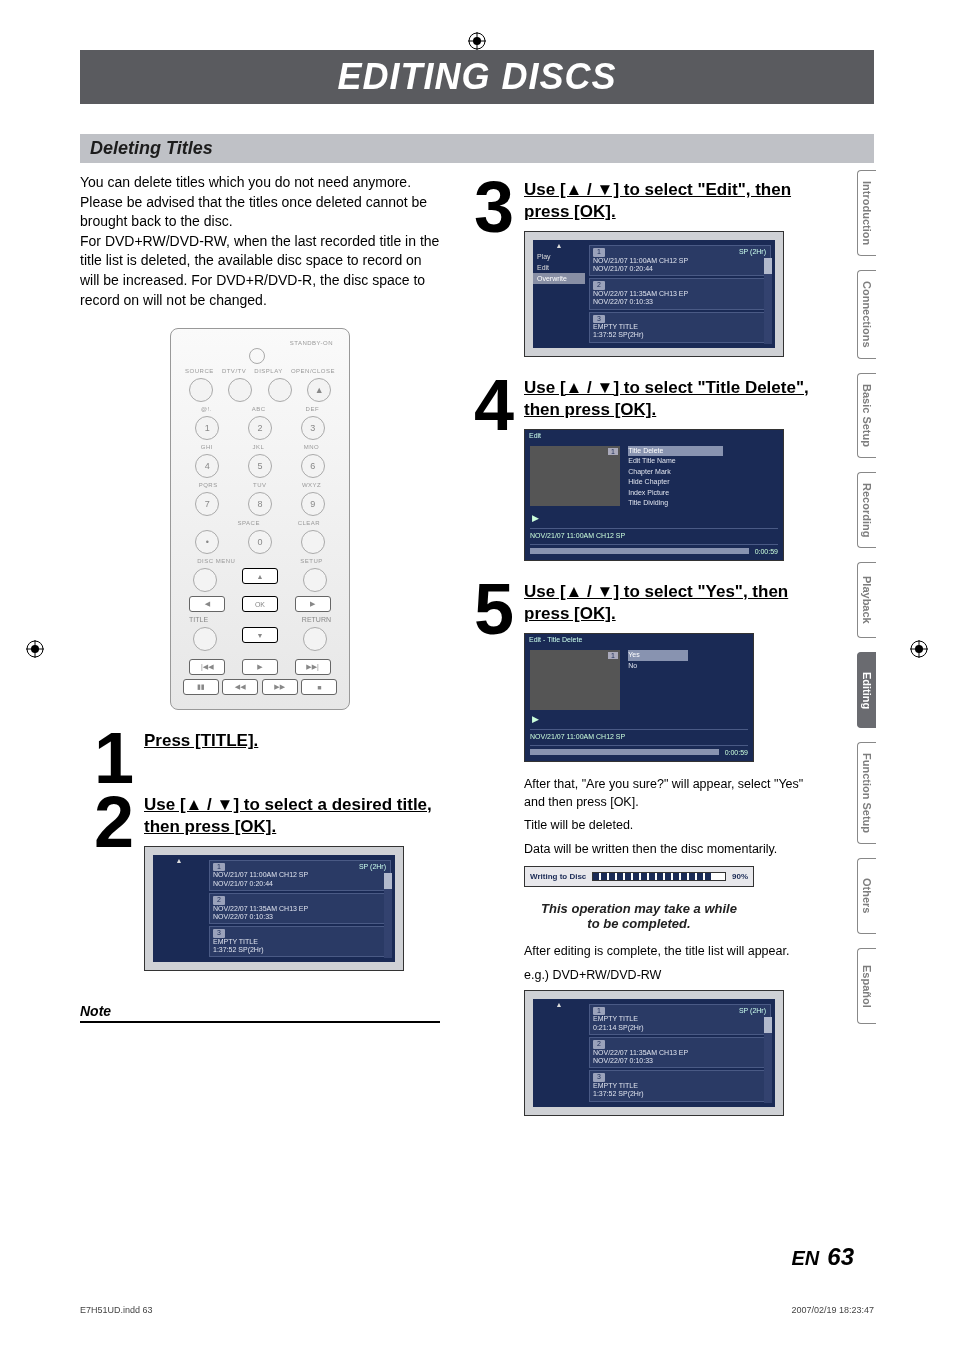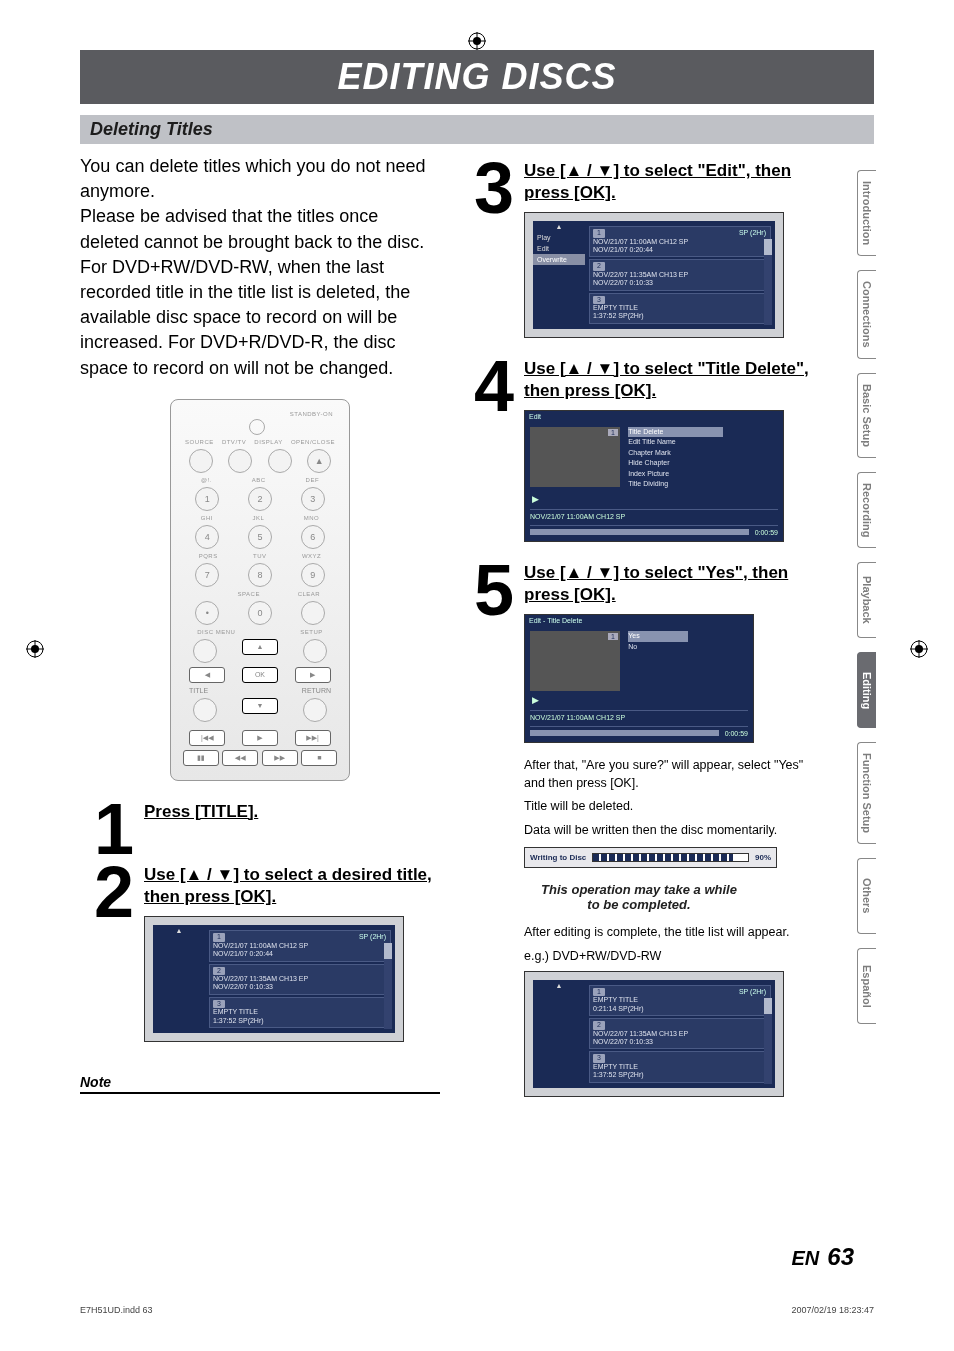--- a/index.html
+++ b/index.html
@@ -1,26 +1,26 @@
 <!DOCTYPE html>
 <html><head>
 <meta charset="utf-8">
 <style>
   * { box-sizing: border-box; margin: 0; padding: 0; }
   body { font-family: Arial, Helvetica, sans-serif; background:#fff; color:#000; }
   .page { width:954px; height:1351px; margin:0 auto; background:#fff; position:relative; padding:50px 80px 40px 80px; }
   .reg-mark { position:absolute; top:32px; left:50%; transform:translateX(-50%); width:18px; height:18px; }
   .reg-mark2 { position:absolute; top:640px; left:26px; width:18px; height:18px; }
   .reg-mark3 { position:absolute; top:640px; right:26px; width:18px; height:18px; }
-  .title-band { background:#5a5b5f; color:#fff; font-weight:700; font-size:36px; font-style:italic; text-align:center; padding:6px 0; margin-bottom:11px; letter-spacing:1px; }
+  .title-band { background:#5a5b5f; color:#fff; font-weight:700; font-size:36px; font-style:italic; text-align:center; padding:6px 0; margin-bottom:30px; letter-spacing:1px; }
   .subhead { background:#bfc1c6; color:#1c1c1c; font-weight:700; font-style:italic; font-size:18px; padding:4px 10px; margin-bottom:10px; }
   .columns { display:flex; gap:20px; }
   .col-left { width:360px; }
   .col-right { width:360px; }
-  .intro { font-size:18px; line-height:1.4; margin-bottom:18px; }
+  .intro { font-size:14px; line-height:1.4; margin-bottom:18px; }
   .remote { width:180px; margin:0 auto 20px auto; border:1px solid #999; background:linear-gradient(#fafafa,#e7e7e7); border-radius:8px; padding:10px; color:#888; font-size:7px; text-align:center; }
   .remote .row { display:flex; justify-content:space-around; margin:4px 0; }
   .remote .btn { width:24px; height:24px; border:1px solid #aaa; border-radius:50%; display:flex; align-items:center; justify-content:center; font-size:9px; color:#888; background:#f3f3f3; }
   .remote .rect { width:36px; height:16px; border:1px solid #666; border-radius:3px; display:flex; align-items:center; justify-content:center; background:#fff; }
   .remote .lbl { font-size:6px; color:#999; letter-spacing:0.5px; }
   .remote .led { width:16px; height:16px; border:1px solid #aaa; border-radius:50%; margin:2px auto; }
   .remote .power { text-align:right; padding-right:6px; margin-bottom:4px; }
   .step { display:flex; gap:10px; margin-top:6px; }
   .step-num { font-size:72px; font-weight:800; line-height:0.8; color:#000; font-family:"Arial Black", Arial, sans-serif; width:54px; text-align:right; }
   .step-body { flex:1; }
@@ -43,21 +43,21 @@
   .osd .optlist { display:inline-block; width:95px; vertical-align:top; margin-left:6px; font-size:7px; line-height:1.5; }
   .osd .opt { color:#dfe3ee; }
   .osd .opt.sel { background:#8893b0; color:#fff; }
   .osd .footer { border-top:1px solid #4a5a85; margin-top:5px; padding-top:3px; display:flex; justify-content:space-between; font-size:7px; color:#cfd; }
   .osd .tri { color:#cfd; margin:4px 0 0 2px; font-size:9px; }
   .osd .row2 { display:flex; justify-content:space-between; padding:2px 4px; background:#1a2a55; color:#cfe; font-size:7px; }
   .notebox { margin-top:18px; }
   .notehead { font-style:italic; font-weight:700; font-size:14px; border-bottom:2px solid #000; padding-bottom:2px; margin-bottom:6px; }
   .notebody { font-size:12px; line-height:1.4; }
   .notebody li { margin-left:14px; margin-bottom:4px; list-style:disc; }
-  .writebar { width:253px; border:1px solid #333; background:#e8e8ec; padding:5px; font-size:8px; font-weight:700; color:#1a2a55; display:flex; align-items:flex-end; gap:6px; margin:8px 0; }
+  .writebar { width:230px; border:1px solid #333; background:#e8e8ec; padding:5px; font-size:8px; font-weight:700; color:#1a2a55; display:flex; align-items:flex-end; gap:6px; margin:8px 0; }
   .writebar .pb { flex:1; height:9px; border:1px solid #333; background:#fff; position:relative; }
   .writebar .pb .fill { position:absolute; left:0; top:0; bottom:0; width:90%; background:repeating-linear-gradient(90deg,#1a2a55 0 6px,#fff 6px 8px); }
   .callout { font-style:italic; font-weight:700; font-size:13px; text-align:center; color:#222; padding:6px 10px; width:230px; }
   .after-text { font-size:12.5px; line-height:1.4; margin:6px 0; }
   .pgfoot { position:absolute; bottom:80px; left:100px; right:100px; display:flex; justify-content:space-between; align-items:flex-end; }
   .pgfoot .pn { font-size:24px; font-weight:800; font-style:italic; }
   .pgfoot .pn .en { font-size:20px; margin-right:8px; }
   .side-tabs { position:absolute; right:78px; top:170px; display:flex; flex-direction:column; gap:14px; }
   .tab { writing-mode:vertical-rl; font-size:11px; font-weight:700; color:#7d7d7d; border:1px solid #888; border-right:none; padding:10px 3px; border-radius:4px 0 0 4px; background:#fff; min-height:76px; text-align:center; }
   .tab.active { background:#6a6b70; color:#fff; border-color:#6a6b70; }

